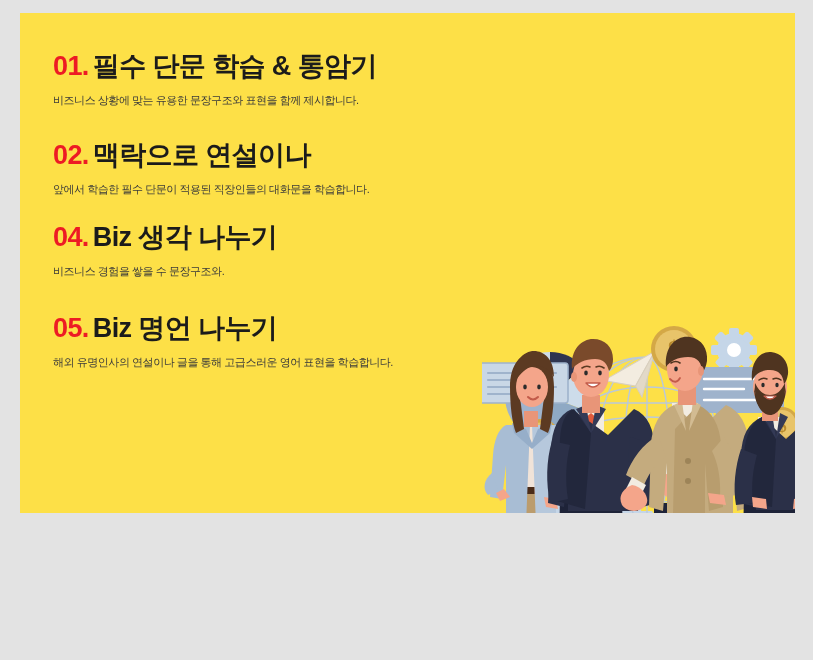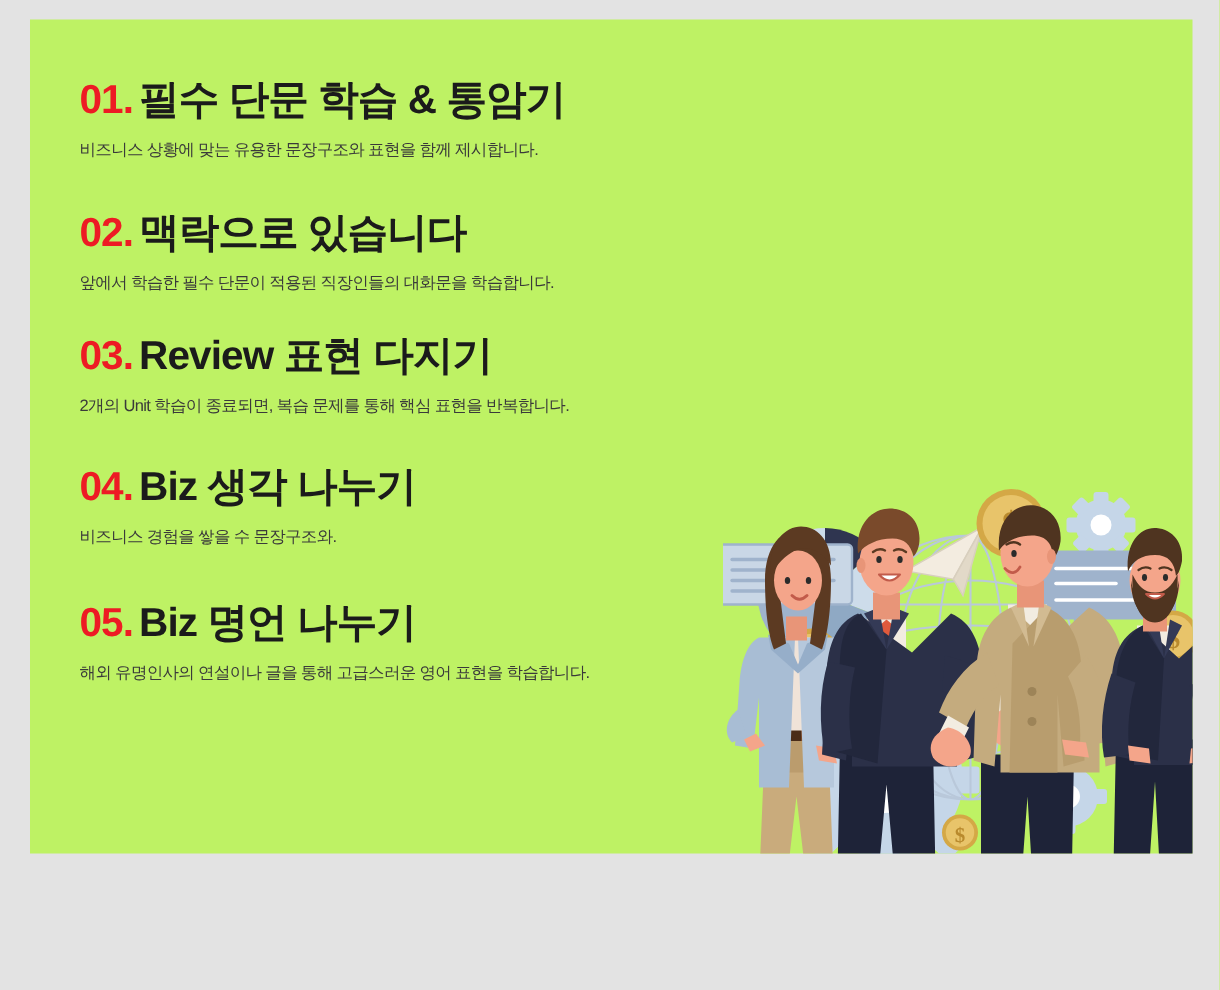--- a/index.html
+++ b/index.html
@@ -5,22 +5,22 @@
   html,body{margin:0;padding:0;}
   body{
     width:813px;height:660px;
     background:#e3e3e3;
     font-family:"Liberation Sans","DejaVu Sans",sans-serif;
     overflow:hidden;
   }
   .page{
     position:absolute;
     left:20px;top:13px;
-    width:775px;height:556px;
-    background:#bef264;
+    width:775px;height:500px;
+    background:#fde047;
     overflow:hidden;
   }
   .content-list{
     position:absolute;
     left:33px;top:38px;
     width:470px;
   }
   .item{ margin-bottom:26px; }
   .item:last-child{ margin-bottom:0; }
   .item-heading{
@@ -66,28 +66,24 @@
 <div class="page">
 
   <div class="content-list">
 
     <div class="item i1">
       <h2 class="item-heading"><span class="item-number">01.</span><span>필수 단문 학습 &amp; 통암기</span></h2>
       <p class="item-desc">비즈니스 상황에 맞는 유용한 문장구조와 표현을 함께 제시합니다.</p>
     </div>
 
     <div class="item i2">
-      <h2 class="item-heading"><span class="item-number">02.</span><span>맥락으로 있습니다</span></h2>
+      <h2 class="item-heading"><span class="item-number">02.</span><span>맥락으로 연설이나</span></h2>
       <p class="item-desc">앞에서 학습한 필수 단문이 적용된 직장인들의 대화문을 학습합니다.</p>
     </div>
 
-    <div class="item i3">
-      <h2 class="item-heading"><span class="item-number">03.</span><span>Review 표현 다지기</span></h2>
-      <p class="item-desc">2개의 Unit 학습이 종료되면, 복습 문제를 통해 핵심 표현을 반복합니다.</p>
-    </div>
 
     <div class="item i4">
       <h2 class="item-heading"><span class="item-number">04.</span><span>Biz 생각 나누기</span></h2>
       <p class="item-desc">비즈니스 경험을 쌓을 수 문장구조와.</p>
     </div>
 
     <div class="item i5">
       <h2 class="item-heading"><span class="item-number">05.</span><span>Biz 명언 나누기</span></h2>
       <p class="item-desc">해외 유명인사의 연설이나 글을 통해 고급스러운 영어 표현을 학습합니다.</p>
     </div>

